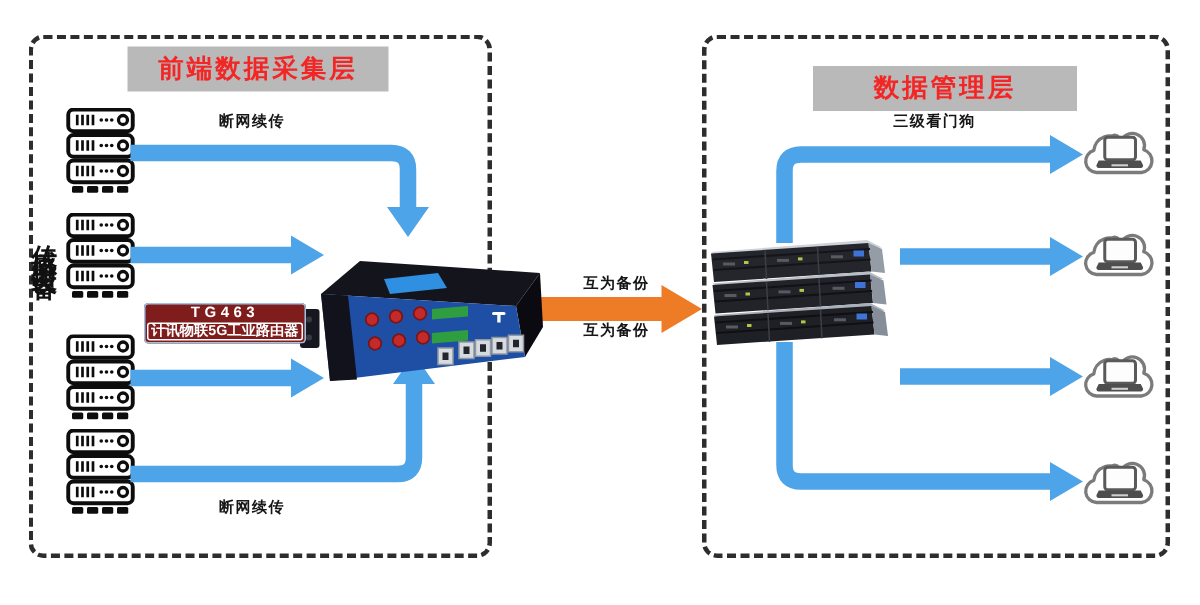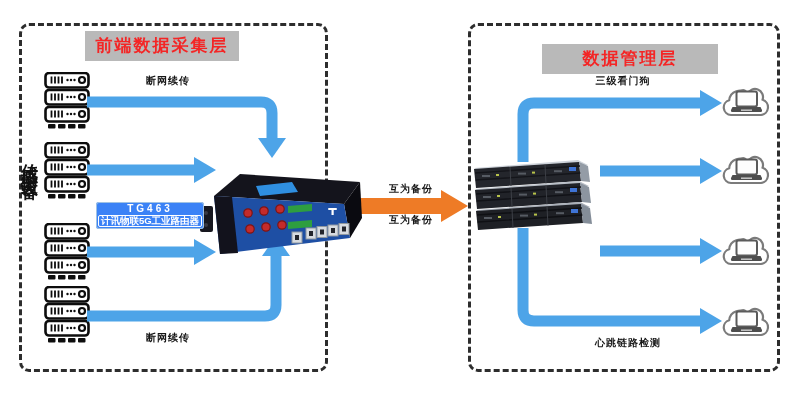--- a/index.html
+++ b/index.html
@@ -20,21 +20,21 @@
     position:absolute;font-size:10px;font-weight:600;color:#161616;
     text-align:center;letter-spacing:1px;z-index:2;white-space:nowrap;
   }
   .side-label{
     position:absolute;left:20px;top:149px;z-index:2;
     writing-mode:vertical-rl;text-orientation:upright;
     font-size:17px;font-weight:600;color:#111;letter-spacing:4px;line-height:18px;
   }
   .device-label{
     position:absolute;left:96px;top:202px;width:108px;z-index:5;
-    background:#3b82f6;border-radius:3px;padding:1px 0 0 0;
+    background:#7f1d1d;border-radius:3px;padding:1px 0 0 0;
     box-shadow:0 0 0 1px #9fc2e4 inset;
   }
   .device-label .model{
     color:#fff;font-size:10px;font-weight:bold;letter-spacing:3px;
     text-align:center;line-height:11px;
   }
   .device-label .name{
     margin:1px 2px 2px 2px;border:1.5px solid #ffffff;border-radius:2px;
     color:#fff;font-size:9.5px;font-weight:bold;text-align:center;
     line-height:10px;white-space:nowrap;overflow:hidden;
@@ -91,21 +91,21 @@
         <rect x="16.5" y="7.5" width="20.5" height="15" rx="2" fill="#fdfdfd" stroke="#5a5a5a" stroke-width="2"></rect>
         <path d="M12.5 23 h28 l1.5 3 a1.5 1.5 0 0 1 -1.5 2 h-28 a1.5 1.5 0 0 1 -1.5 -2 z" fill="#4e4e4e"></path>
         <rect x="21" y="25.5" width="11" height="1.4" fill="#cfcfcf"></rect>
       </symbol>
     </defs>
   </svg>
 
   <div class="dashed-box" style="left:19px;top:23px;width:303px;height:343px;"></div>
   <div class="dashed-box" style="left:468px;top:23px;width:306px;height:343px;"></div>
 
-  <div class="layer-header" style="left:85px;top:31px;width:154px;">前端数据采集层</div>
+  <div class="layer-header" style="left:85px;top:31px;width:174px;">前端数据采集层</div>
   <div class="layer-header" style="left:542px;top:44px;width:176px;">数据管理层</div>
 
   <div class="side-label">传感输出设备</div>
 
   <svg class="node-icon" style="left:44px;top:72px;" width="46" height="58">
       <use href="#sym-server"></use>
     </svg>
   <svg class="node-icon" style="left:44px;top:142px;" width="46" height="58">
       <use href="#sym-server"></use>
     </svg>
@@ -127,21 +127,20 @@
     </svg>
   <svg class="node-icon" style="left:720px;top:304px;" width="52" height="36">
       <use href="#sym-laptop"></use>
     </svg>
 
   <div class="flow-label" style="left:118px;top:74px;width:100px;">断网续传</div>
   <div class="flow-label" style="left:118px;top:331px;width:100px;">断网续传</div>
   <div class="flow-label" style="left:361px;top:182px;width:100px;">互为备份</div>
   <div class="flow-label" style="left:573px;top:74px;width:100px;">三级看门狗</div>
   <div class="flow-label" style="left:361px;top:213px;width:100px;">互为备份</div>
-  <div class="flow-label" style="left:572px;top:336px;width:112px;">心跳链路检测</div>
 
   <svg class="arrow-layer" width="800" height="403" viewBox="0 0 800 403">
     <g stroke="#4da4e8" stroke-width="11" fill="none">
       <path d="M87 102 H261 Q272 102 272 113 V140"></path>
       <path d="M87 170 H194"></path>
       <path d="M87 252 H194"></path>
       <path d="M87 316 H265 Q276 316 276 305 V254"></path>
       <path d="M523 162 V114 Q523 103 534 103 H700"></path>
       <path d="M600 171 H700"></path>
       <path d="M600 251 H700"></path>

